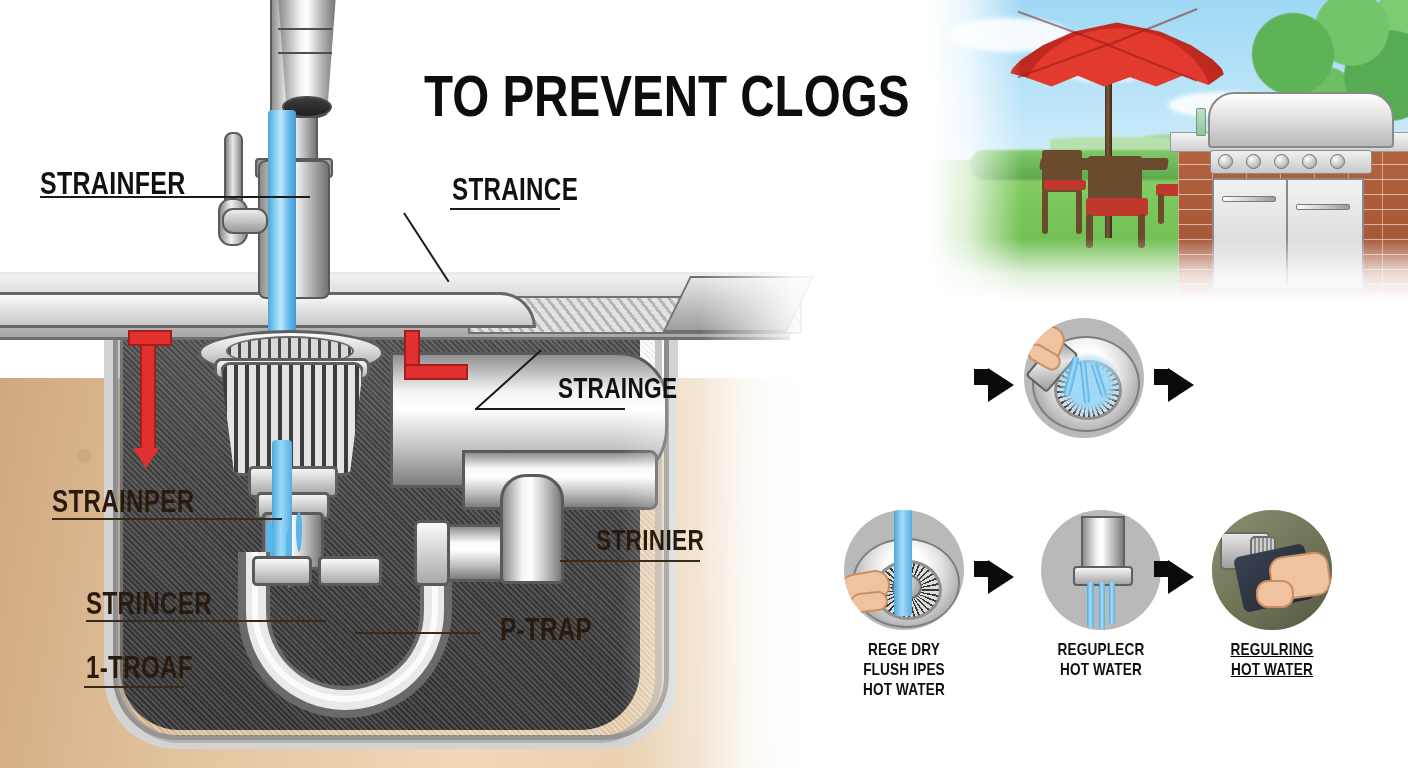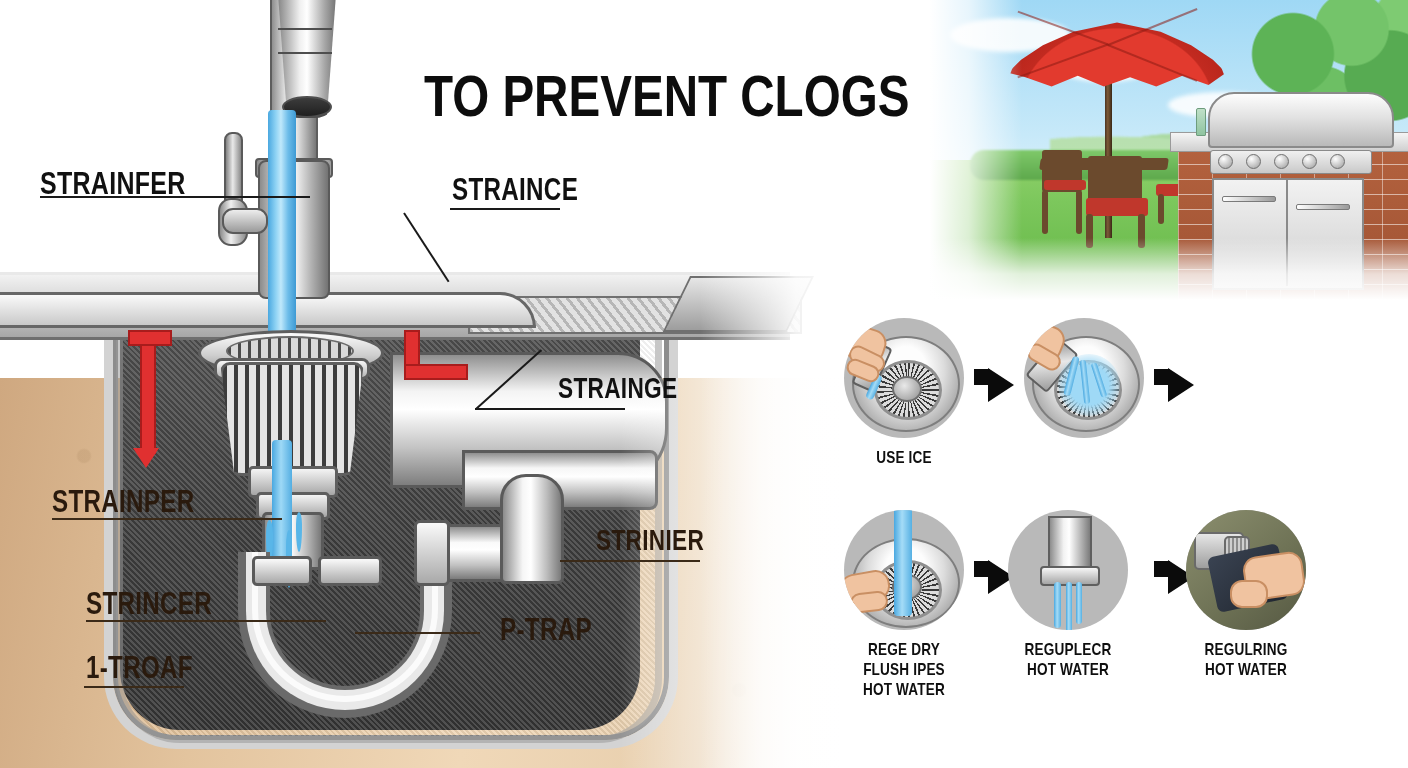--- a/index.html
+++ b/index.html
@@ -521,33 +521,20 @@
     <div class="door-split"></div>
     <div class="door-handle" style="left:292px;top:196px;width:52px;"></div>
     <div class="door-handle" style="left:366px;top:204px;width:52px;"></div>
 
     <div class="patio-fade-l"></div>
     <div class="patio-fade-b"></div>
   </div>
 
   <div class="steps">
 
-    <div class="step" style="left:20px;top:0;">
-      <div class="step-circle">
-        <div class="sink-bowl"></div>
-        <div class="sink-drain"></div>
-        <div class="sink-hub"></div>
-        <div class="ice-cup" style="left:16px;top:24px;width:20px;height:44px;transform:rotate(24deg);"></div>
-        <div class="jet" style="left:26px;top:56px;width:8px;height:26px;transform:rotate(24deg);"></div>
-        <div class="hand" style="left:-6px;top:8px;width:44px;height:30px;transform:rotate(18deg);"></div>
-        <div class="hand" style="left:4px;top:32px;width:34px;height:14px;transform:rotate(26deg);"></div>
-        <div class="hand" style="left:2px;top:44px;width:30px;height:13px;transform:rotate(22deg);"></div>
-      </div>
-      <div class="step-cap">USE ICE</div>
-    </div>
 
     <div class="arrow" style="left:164px;top:50px;"></div>
     <div class="arrow-tail" style="left:150px;top:51px;"></div>
 
     <div class="step" style="left:200px;top:0;">
       <div class="step-circle">
         <div class="sink-bowl"></div>
         <div class="sink-drain"></div>
         <div class="sink-hub"></div>
         <div class="ice-cup" style="left:14px;top:22px;width:24px;height:46px;transform:rotate(40deg);"></div>
@@ -575,36 +562,36 @@
         <div class="hand" style="left:6px;top:82px;width:34px;height:16px;transform:rotate(-6deg);"></div>
       </div>
       <div class="step-cap">REGE DRY
 FLUSH IPES
 HOT WATER</div>
     </div>
 
     <div class="arrow" style="left:164px;top:242px;"></div>
     <div class="arrow-tail" style="left:150px;top:243px;"></div>
 
-    <div class="step" style="left:184px;top:192px;">
+    <div class="step" style="left:217px;top:192px;">
       <div class="step-circle">
         <div class="pipe-circle"></div>
         <div class="pipe-collar"></div>
         <div class="jet" style="left:46px;top:72px;width:7px;height:46px;"></div>
         <div class="jet" style="left:58px;top:72px;width:6px;height:50px;"></div>
         <div class="jet" style="left:68px;top:72px;width:6px;height:42px;"></div>
       </div>
       <div class="step-cap">REGUPLECR
 HOT WATER</div>
     </div>
 
     <div class="arrow" style="left:344px;top:242px;"></div>
     <div class="arrow-tail" style="left:330px;top:243px;"></div>
 
-    <div class="step" style="left:362px;top:192px;">
+    <div class="step" style="left:388px;top:192px;text-decoration:underline;">
       <div class="step-circle">
         <div class="aerator-bg"></div>
         <div class="aerator-head" style="left:8px;top:22px;width:46px;height:34px;"></div>
         <div class="aerator-head" style="left:38px;top:26px;width:22px;height:30px;background:repeating-linear-gradient(90deg,#cfcfcf 0 2px,#8d8d8d 2px 4px);"></div>
         <div class="cloth" style="left:26px;top:40px;width:72px;height:56px;transform:rotate(-12deg);"></div>
         <div class="hand" style="left:58px;top:44px;width:56px;height:40px;transform:rotate(-8deg);"></div>
         <div class="hand" style="left:44px;top:70px;width:34px;height:24px;border-radius:12px;"></div>
       </div>
       <div class="step-cap">REGULRING
 HOT WATER</div>

